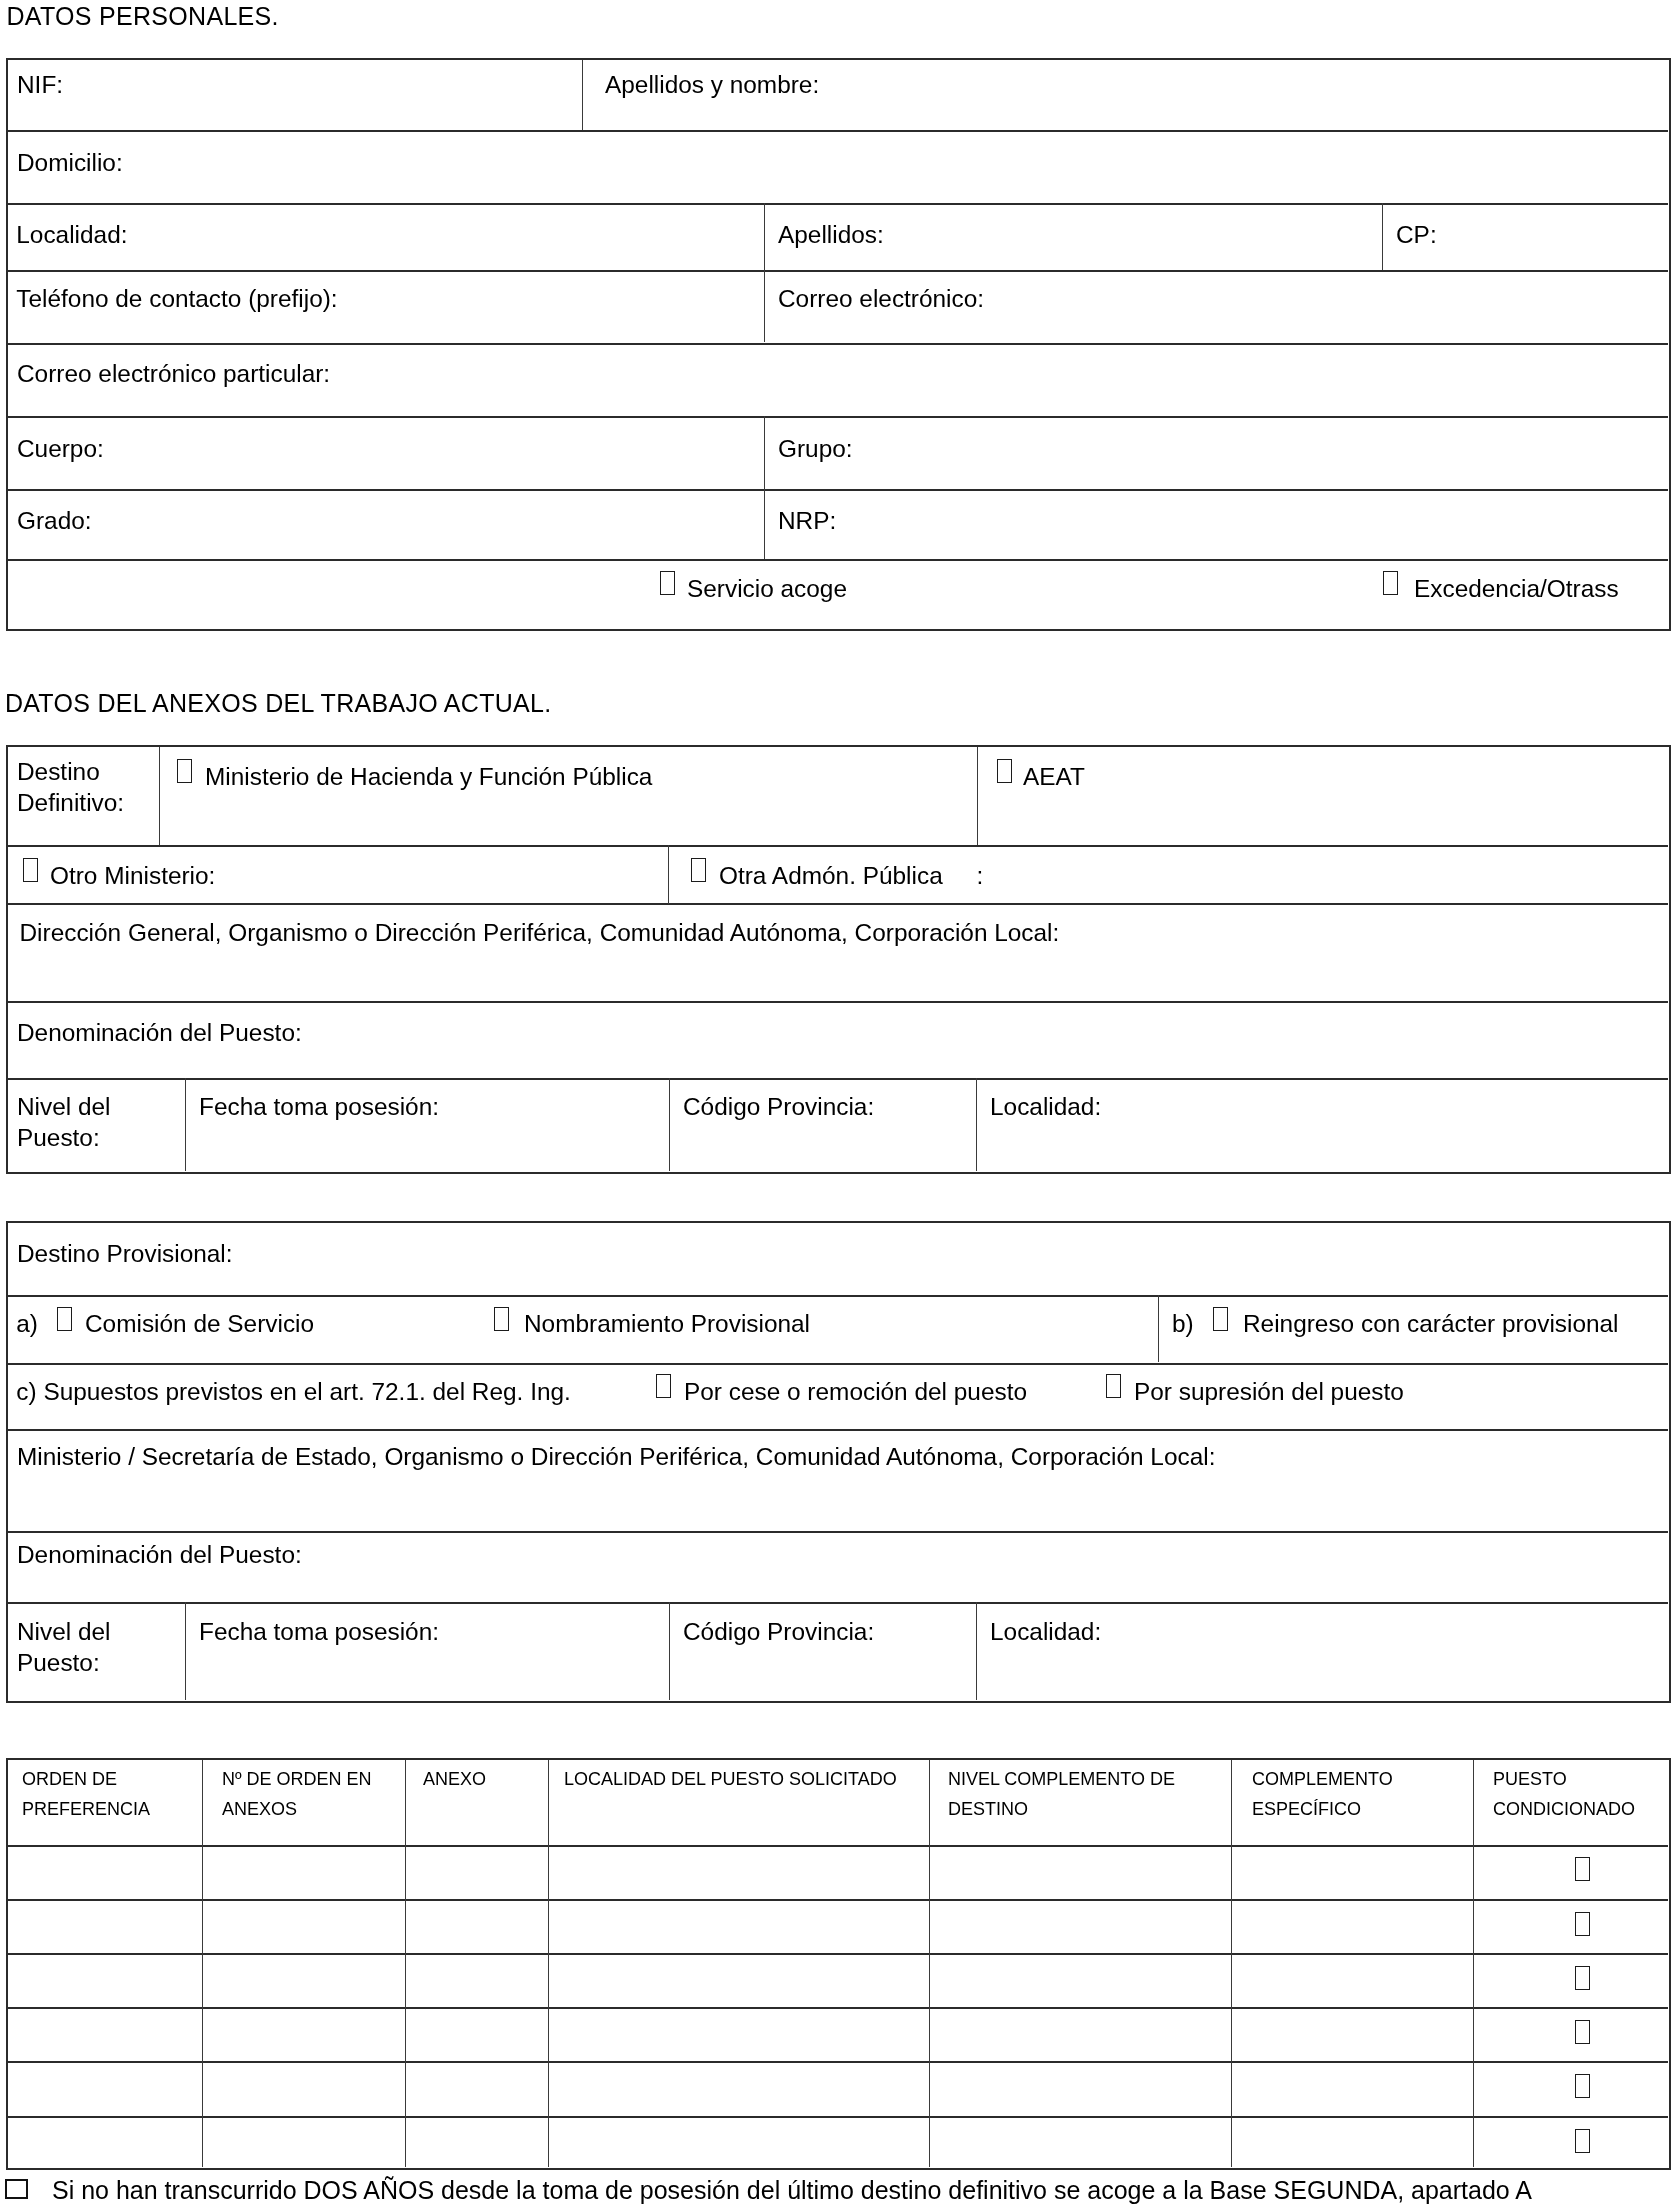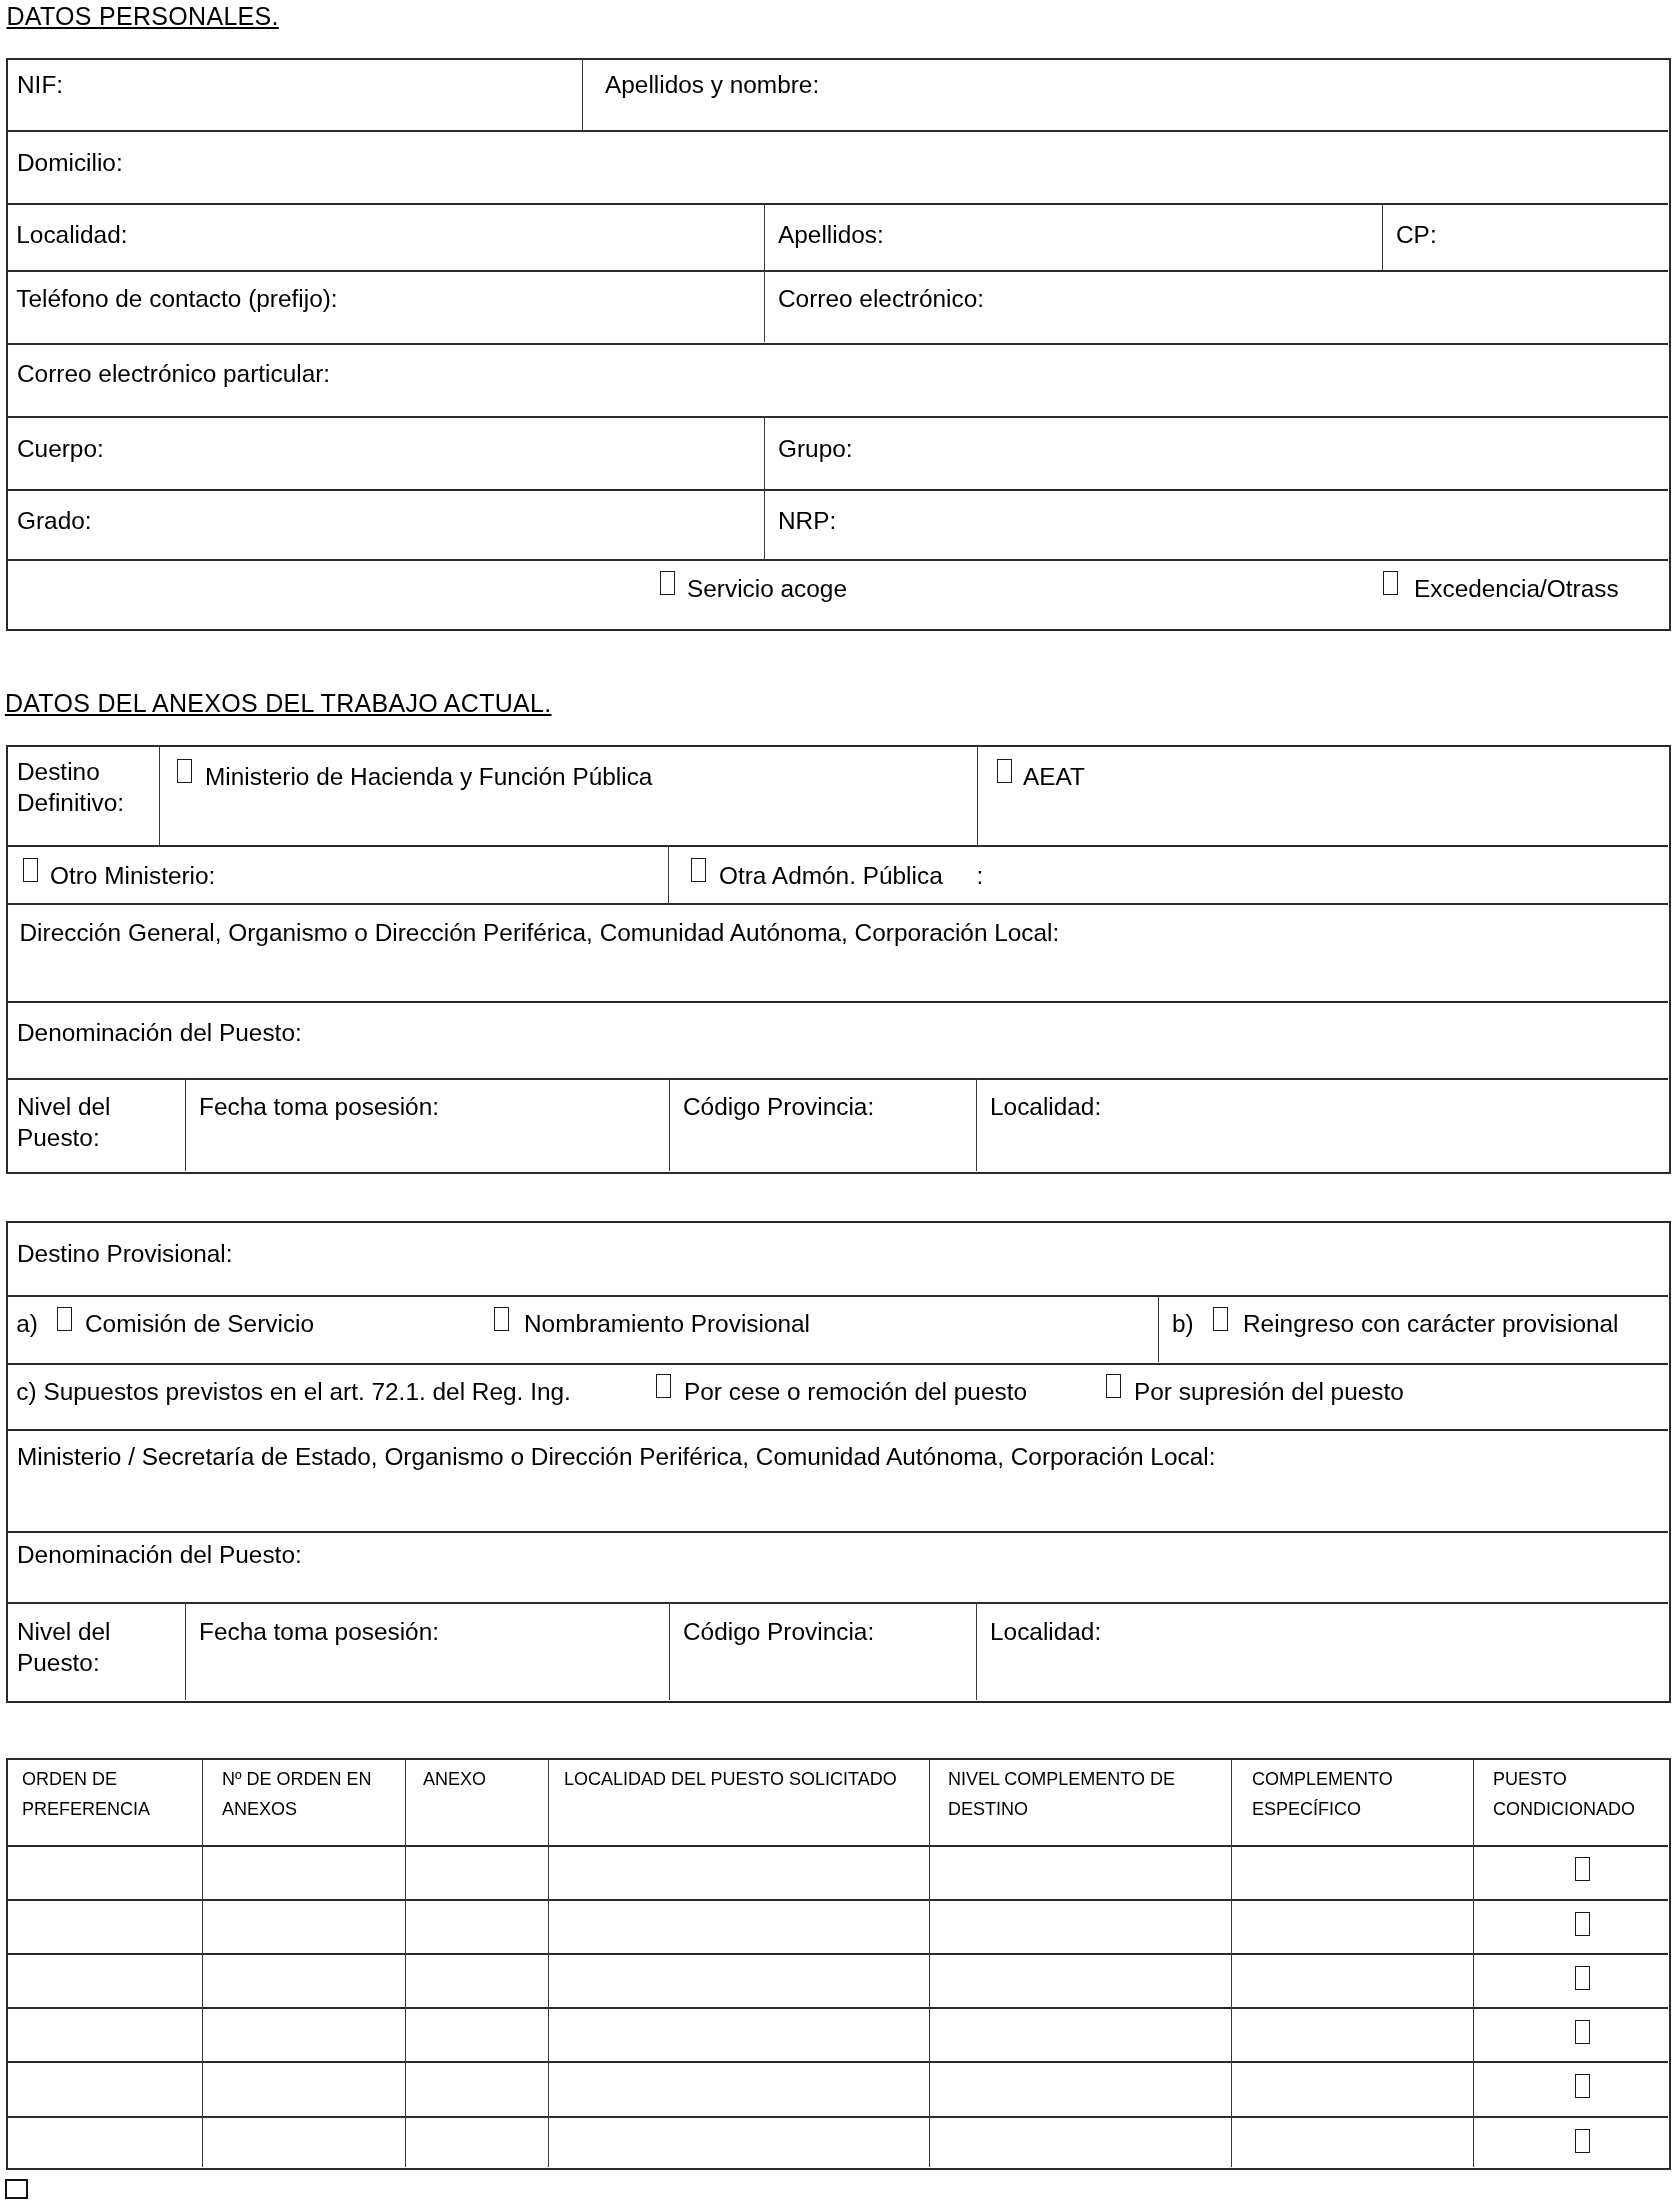--- a/index.html
+++ b/index.html
@@ -7,21 +7,21 @@
     position:relative; width:1676px; height:2205px; background:#ffffff;
     font-family:"Liberation Sans", sans-serif; color:#000; overflow:hidden;
     margin:0 auto;
   }
   .frame { position:absolute; border:2.4px solid #2b2b2b; box-sizing:border-box; background:transparent; }
   .hline { position:absolute; height:2.4px; background:#2b2b2b; left:0; }
   .vline { position:absolute; width:1.6px; background:#3a3a3a; }
   .t { position:absolute; font-size:24.4px; line-height:31px; white-space:nowrap; }
   .wrap { white-space:normal; }
   .pre { white-space:pre; }
-  .title { position:absolute; font-size:25px; letter-spacing:0.3px; white-space:nowrap;text-decoration:underline; }
+  .title { position:absolute; font-size:25px; letter-spacing:0.3px; white-space:nowrap; }
   .hdr { position:absolute; font-size:18px; line-height:30px; white-space:normal; }
   .cb { position:absolute; width:15.4px; height:23.6px; border:1.6px solid #1c1c1c; background:#fff; box-sizing:border-box; }
   .cbsq { position:absolute; width:23.6px; height:20.3px; border:2.4px solid #111; background:#fff; box-sizing:border-box; }
 </style>
 </head>
 <body>
 
 <div class="page">
 
   <div class="title" style="left:6.5px;top:2.4px">DATOS PERSONALES.</div>
@@ -155,15 +155,16 @@
   <div class="hdr" style="left:1493px;top:1764px;width:175px">PUESTO CONDICIONADO</div>
 
   <div class="cb" style="left:1575px;top:1857px"></div>
   <div class="cb" style="left:1575px;top:1912px"></div>
   <div class="cb" style="left:1575px;top:1966px"></div>
   <div class="cb" style="left:1575px;top:2020px"></div>
   <div class="cb" style="left:1575px;top:2074px"></div>
   <div class="cb" style="left:1575px;top:2129px"></div>
 
   <div class="cbsq" style="left:4.9px;top:2179px"></div>
+  <div class="t" style="left:52px;top:2175px;font-size:25px">Si no han transcurrido DOS AÑOS desde la toma de posesión del último destino definitivo se acoge a la Base SEGUNDA, apartado A</div>
 
 </div>
 
 
 </body></html>

